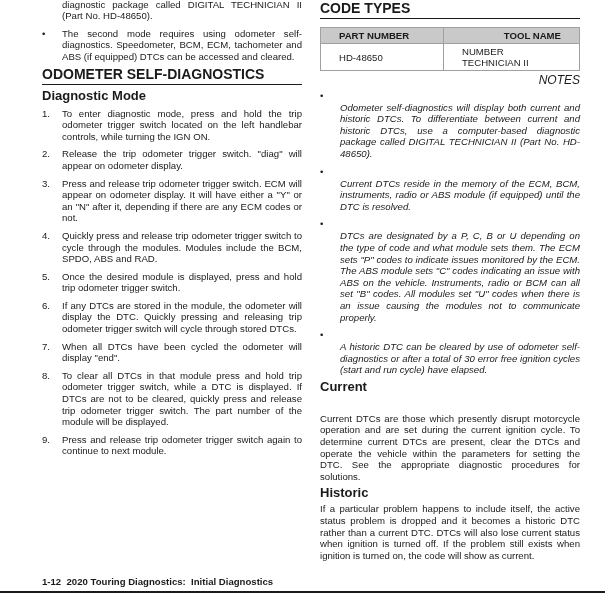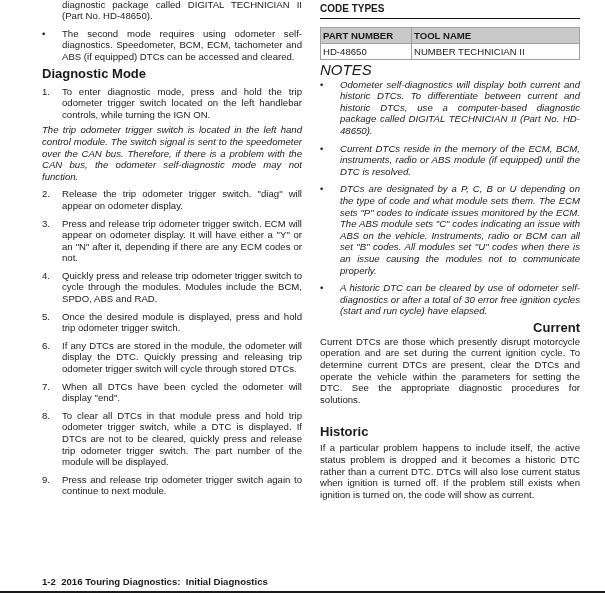--- a/index.html
+++ b/index.html
@@ -12,62 +12,62 @@
   .right { left:320px; width:260px; }
   p, .item { margin:0; }
   .txt { font-size:9.6px; line-height:11.6px; text-align:justify; }
   .bullet { display:flex; margin-bottom:6px; }
   .bullet .mark { width:20px; flex:none; font-size:9.6px; line-height:11.6px; }
   .bullet .body { flex:1; }
   .num { display:flex; margin-bottom:6px; }
   .num .n { width:20px; flex:none; font-size:9.6px; line-height:11.6px; }
   .num .body { flex:1; }
   h1.section {
-    margin:0; font-size:10px; font-weight:bold; line-height:17px;
+    margin:0; font-size:14px; font-weight:bold; line-height:17px;
     border-bottom:1.5px solid #1a1a1a; padding-bottom:1px;
   }
   h2.sub { margin:0; font-size:13px; font-weight:bold; line-height:16px; }
-  .note-title { text-align:left; font-style:italic; font-size:15px; line-height:11.6px; }
-  .italic { font-style:italic; }
+  .note-title { text-align:right; font-style:italic; font-size:12px; line-height:11.6px; }
+  .italic { font-style:italic;margin-top:12px; }
   table.tools {
     border-collapse:collapse; width:260px; font-size:9.6px; margin-top:8px;
   }
   table.tools th, table.tools td {
-    border:1px solid #a0a0a0; padding:2px 2px; line-height:11px; text-align:left;
+    border:1px solid #a0a0a0; padding:2px 18px; line-height:11px; text-align:left;
   }
   table.tools th { background:#c9c9c9; font-weight:bold; }
-  table.tools th.c2 { text-align:left; }
+  table.tools th.c2 { text-align:right; }
   table.tools td.c1 { width:86px; }
   .footer {
     position:absolute; left:42px; top:576px; font-size:9.6px; font-weight:bold;
   }
   .bottom-rule {
     position:absolute; left:0; right:0; top:591px; height:2px; background:#1a1a1a;
   }
 </style>
 </head>
 <body>
 
 <div class="col left" style="top:-13px;">
   <div class="bullet">
     <span class="mark">•</span>
     <p class="txt body">The most sophisticated mode uses a computer-based diagnostic package called DIGITAL TECHNICIAN II (Part No. HD-48650).</p>
   </div>
   <div class="bullet" style="margin-bottom:3px;">
     <span class="mark">•</span>
     <p class="txt body">The second mode requires using odometer self-diagnostics. Speedometer, BCM, ECM, tachometer and ABS (if equipped) DTCs can be accessed and cleared.</p>
   </div>
+  <h1 class="section">ODOMETER SELF-DIAGNOSTICS</h1>
   <h2 class="sub" style="margin-top:3px;margin-bottom:4px;">Diagnostic Mode</h2>
 
   <div class="num" style="margin-bottom:4px;">
     <span class="n">1.</span>
     <p class="txt body">To enter diagnostic mode, press and hold the trip odometer trigger switch located on the left handlebar controls, while turning the IGN ON.</p>
   </div>
   <div style="margin-bottom:6px;">
-    <p class="txt italic">The trip odometer trigger switch is located in the left hand control module. The switch signal is sent to the speedometer over the CAN bus. Therefore, if there is a problem with the CAN bus, the odometer self-diagnostic mode may not function.</p>
   </div>
   <div class="num">
     <span class="n">2.</span>
     <p class="txt body">Release the trip odometer trigger switch. "diag" will appear on odometer display.</p>
   </div>
   <div class="num">
     <span class="n">3.</span>
     <p class="txt body">Press and release trip odometer trigger switch. ECM will appear on odometer display. It will have either a "Y" or an "N" after it, depending if there are any ECM codes or not.</p>
   </div>
   <div class="num">
@@ -124,20 +124,20 @@
   </div>
   <div class="bullet">
     <span class="mark">•</span>
     <p class="txt italic body">DTCs are designated by a P, C, B or U depending on the type of code and what module sets them. The ECM sets "P" codes to indicate issues monitored by the ECM. The ABS module sets "C" codes indicating an issue with ABS on the vehicle. Instruments, radio or BCM can all set "B" codes. All modules set "U" codes when there is an issue causing the modules not to communicate properly.</p>
   </div>
   <div class="bullet" style="margin-bottom:3px;">
     <span class="mark">•</span>
     <p class="txt italic body">A historic DTC can be cleared by use of odometer self-diagnostics or after a total of 30 error free ignition cycles (start and run cycle) have elapsed.</p>
   </div>
 
-  <h2 class="sub" style="margin-bottom:0;text-align:right;">Current</h2>
+  <h2 class="sub" style="margin-bottom:18px;">Current</h2>
   <p class="txt">Current DTCs are those which presently disrupt motorcycle operation and are set during the current ignition cycle. To determine current DTCs are present, clear the DTCs and operate the vehicle within the parameters for setting the DTC. See the appropriate diagnostic procedures for solutions.</p>
-  <h2 class="sub" style="margin-top:19px;margin-bottom:2px;">Historic</h2>
+  <h2 class="sub" style="margin-top:3px;margin-bottom:2px;">Historic</h2>
   <p class="txt">If a particular problem happens to include itself, the active status problem is dropped and it becomes a historic DTC rather than a current DTC. DTCs will also lose current status when ignition is turned off. If the problem still exists when ignition is turned on, the code will show as current.</p>
 </div>
 
-<div class="footer" style="white-space:pre;">1-2  2016 Touring Diagnostics:  Initial Diagnostics</div>
+<div class="footer" style="white-space:pre;">1-12  2020 Touring Diagnostics:  Initial Diagnostics</div>
 <div class="bottom-rule"></div>
 
 </body></html>

